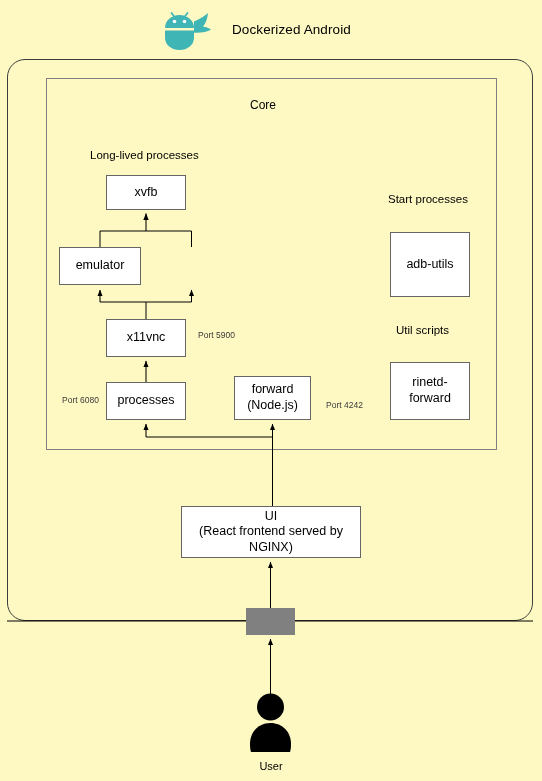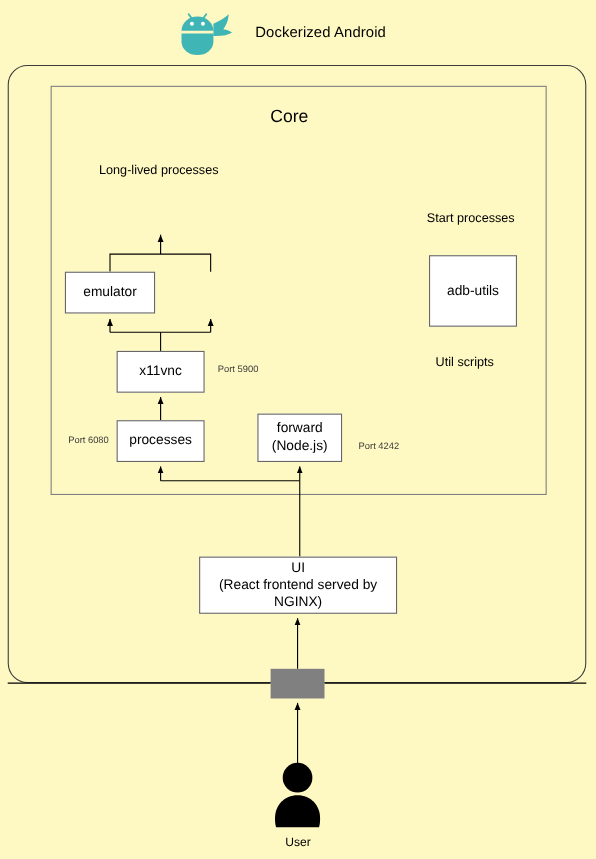--- a/index.html
+++ b/index.html
@@ -46,21 +46,21 @@
     left: 46px; top: 78px;
     width: 451px; height: 372px;
     border: 1px solid #808080;
     box-sizing: border-box;
     background: transparent;
   }
   #core-title {
     left: 46px; top: 98px;
     width: 434px;
     text-align: center;
-    font-size: 16px;
+    font-size: 12px;
   }
 
   
   .group-caption {
     font-size: 11.5px;
     color: #000;
     white-space: nowrap;
   }
   #cap-long-lived { left: 90px; top: 149px; }
   #cap-start-proc { left: 388px; top: 193px; }
@@ -184,20 +184,23 @@
 
       <path d="M270.5,608 L270.5,562" marker-end="url(#arrowhead)"></path>
 
       <path d="M7,621 L246,621" stroke-width="1"></path>
       <path d="M295,621 L533,621" stroke-width="1"></path>
 
       <path d="M270.5,700 L270.5,639" marker-end="url(#arrowhead)"></path>
     </g>
   </svg>
 
+  <div class="abs node" id="node-xvfb">
+    <span>xvfb</span>
+  </div>
 
   <div class="abs node" id="node-emulator">
     <span>emulator</span>
   </div>
 
 
   <div class="abs node" id="node-x11vnc">
     <span>x11vnc</span>
   </div>
 
@@ -209,20 +212,26 @@
     <span>
       <span>forward</span><br>
       <span>(Node.js)</span>
     </span>
   </div>
 
   <div class="abs node" id="node-adb-utils">
     <span>adb-utils</span>
   </div>
 
+  <div class="abs node" id="node-rinetd">
+    <span>
+      <span>rinetd-</span><br>
+      <span>forward</span>
+    </span>
+  </div>
 
   <div class="abs node" id="node-ui">
     <span>
       <span>UI</span><br>
       <span>(React frontend served by</span><br>
       <span>NGINX)</span>
     </span>
   </div>
 
   <div class="abs port-label" id="port-5900">Port 5900</div>

